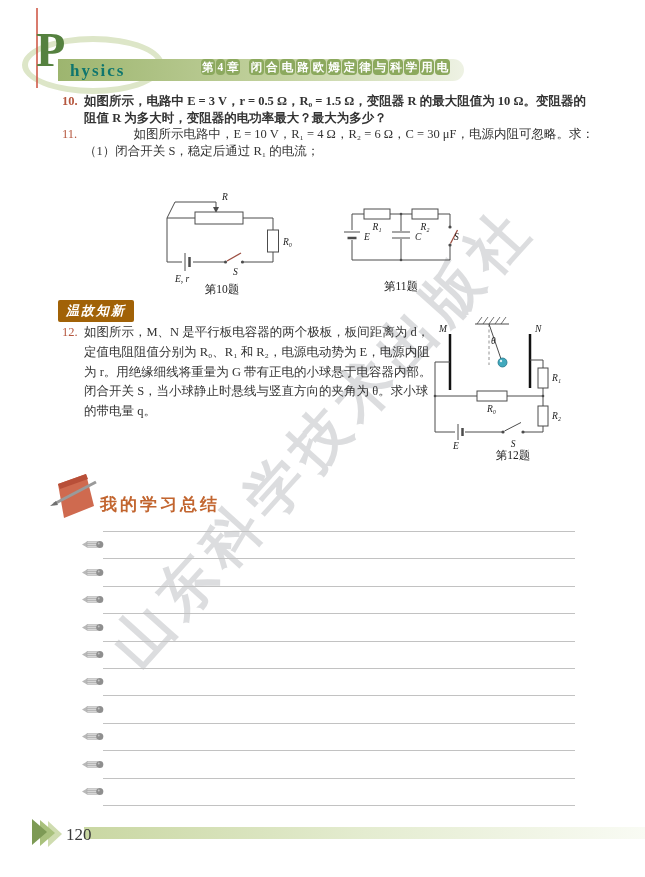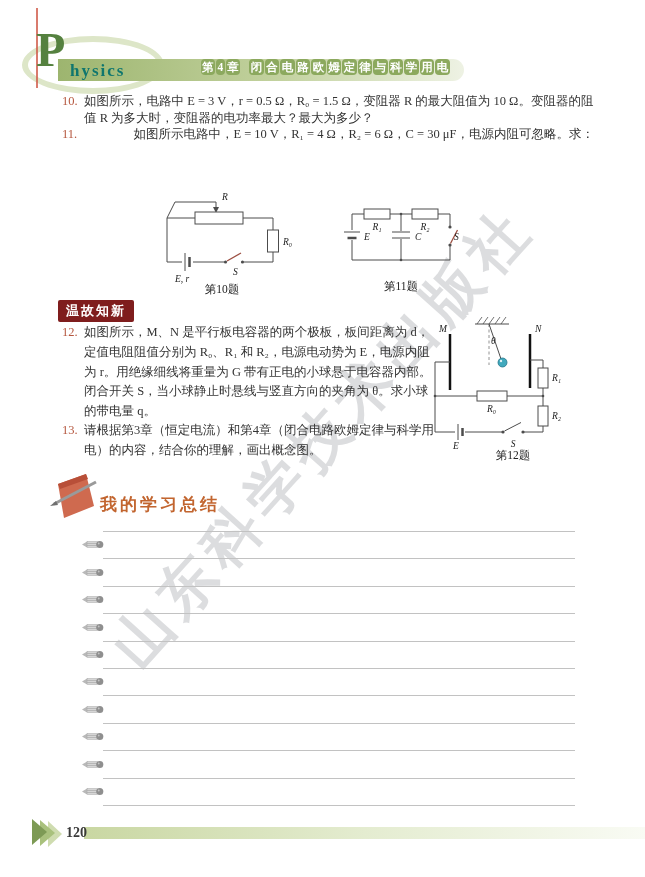--- a/index.html
+++ b/index.html
@@ -21,26 +21,26 @@
     color:#0f766e; letter-spacing:2px; }
   .chapter { position:absolute; left:200px; top:57px; white-space:nowrap; }
   .chapter .grp { display:inline-block; }
   .chapter .gap { display:inline-block; width:8px; }
   .bubble { display:inline-block; background:#8ca95e; color:#fff; font-size:11.5px;
     font-weight:bold; padding:1px 1.5px; margin:0 .5px; border-radius:4px; line-height:1.25; }
   
   .prob { position:absolute; font-size:12.5px; line-height:16.5px; }
   .prob .num { position:absolute; left:0; top:0; color:#b5573f; }
   .prob .ptext { display:block; padding-left:22px; }
-  #p10 { left:62px; top:93px; width:532px; }
+  #p10 { left:62px; top:93px; width:532px;font-weight:bold; }
   #p11 { left:62px; top:126px; width:532px;text-align:right; }
   .sub { position:absolute; left:84px; font-size:12.5px; line-height:16.5px; }
   #p11s1 { top:143px; } #p11s2 { top:160px; }
-  .review-badge { position:absolute; left:58px; top:300px; background:#7f1d1d; color:#fff;
-    font-size:13px; font-weight:bold; padding:2px 8px; letter-spacing:2px; border-radius:2px; }
+  .review-badge { position:absolute; left:58px; top:300px; background:#a16207; color:#fff;
+    font-size:13px; font-weight:bold; padding:2px 8px; letter-spacing:2px; border-radius:2px;font-style:italic; }
   #p12 { left:62px; top:323px; width:374px; line-height:19.8px; }
   #p13 { left:62px; top:421px; width:374px; line-height:19.8px; }
   
   .fig { position:absolute; }
   .fig path, .fig line { stroke:#4c4c4c; stroke-width:1; fill:none; }
   .fig rect { fill:#ffffff; stroke:#4c4c4c; stroke-width:1; }
   .fig text { font-family:"Liberation Serif", serif; fill:#222; }
   .lbl { font-style:italic; font-size:9.5px; }
   .cap { font-size:11.5px; fill:#111; }
   .lever { stroke:#9c4f42 !important; stroke-width:1.3 !important; }
@@ -56,21 +56,21 @@
   .rows { position:absolute; left:103px; top:531px; width:472px; border-bottom:1px solid #c2c2c2; }
   .nrow { position:relative; height:26.4px; border-top:1px solid #c2c2c2; }
   .pencil-b { position:absolute; left:-21px; bottom:8px; width:22px; height:11px; }
   
   .watermark { position:absolute; left:0; top:398px; width:645px; text-align:center;
     font-size:58px; font-weight:bold; letter-spacing:8px; color:rgba(145,150,155,.32);
     transform:rotate(-48deg); pointer-events:none; white-space:nowrap; }
   
   .footer-bar { position:absolute; left:84px; top:827px; width:561px; height:12px;
     background:linear-gradient(90deg,#c9d7a2,#e4ecd0 50%,#f9fbf4); }
-  .page-num { position:absolute; left:66px; top:825px; font-size:14px; font-weight:bold;
+  .page-num { position:absolute; left:66px; top:825px; font-size:17px; font-weight:normal;
     color:#3a3a3a; }
   .footer-tris { position:absolute; left:30px; top:819px; }
   .hiddendefs { position:absolute; width:0; height:0; overflow:hidden; }
 </style>
 </head>
 <body>
 
 <div class="page">
 
   <svg class="hiddendefs" aria-hidden="true">
@@ -99,20 +99,21 @@
 
   <div class="prob" id="p10">
     <span class="num">10.</span>
     <span class="ptext">如图所示，电路中 E = 3 V，r = 0.5 Ω，R₀ = 1.5 Ω，变阻器 R 的最大阻值为 10 Ω。变阻器的阻值 R 为多大时，变阻器的电功率最大？最大为多少？</span>
   </div>
 
   <div class="prob" id="p11">
     <span class="num">11.</span>
     <span class="ptext">如图所示电路中，E = 10 V，R₁ = 4 Ω，R₂ = 6 Ω，C = 30 μF，电源内阻可忽略。求：</span>
   </div>
+  <div class="sub" id="p11s1">（1）闭合开关 S，稳定后通过 R₁ 的电流；</div>
 
   <svg class="fig" viewBox="0 0 165 108" style="left:145px;top:188px;width:165px;height:108px">
     <path d="M22,30 H128 M22,30 V74 M128,30 V74 M22,74 H37 M48,74 H79 M99,74 H128"></path>
     <path d="M22,30 L30,14 H71 M71,14 V20"></path>
     <polygon points="68,19 74,19 71,25" fill="#4c4c4c" stroke="none"></polygon>
     <rect x="50" y="24" width="48" height="12"></rect>
     <text class="lbl" x="77" y="12">R</text>
     <rect x="122.5" y="42" width="11" height="22"></rect>
     <text class="lbl" x="138" y="57">R₀</text>
     <line x1="40" y1="65" x2="40" y2="83"></line>
@@ -144,24 +145,20 @@
     <line class="lever" x1="110.5" y1="47.5" x2="117.5" y2="34"></line>
     <text class="lbl" x="114" y="44">S</text>
     <text class="cap" x="61" y="94" text-anchor="middle">第11题</text>
   </svg>
 
   <div class="review-badge">温故知新</div>
 
   <div class="prob" id="p12">
     <span class="num">12.</span>
     <span class="ptext">如图所示，M、N 是平行板电容器的两个极板，板间距离为 d，定值电阻阻值分别为 R₀、R₁ 和 R₂，电源电动势为 E，电源内阻为 r。用绝缘细线将重量为 G 带有正电的小球悬于电容器内部。闭合开关 S，当小球静止时悬线与竖直方向的夹角为 θ。求小球的带电量 q。</span>
-  </div>
-  <div class="prob" id="p13">
-    <span class="num">13.</span>
-    <span class="ptext">请根据第3章（恒定电流）和第4章（闭合电路欧姆定律与科学用电）的内容，结合你的理解，画出概念图。</span>
   </div>
 
   <svg class="fig" viewBox="0 0 175 152" style="left:425px;top:310px;width:175px;height:152px">
     <line x1="50" y1="14" x2="84" y2="14"></line>
     <g>
       <line class="hatch" x1="52" y1="14" x2="57" y2="7"></line>
       <line class="hatch" x1="58" y1="14" x2="63" y2="7"></line>
       <line class="hatch" x1="64" y1="14" x2="69" y2="7"></line>
       <line class="hatch" x1="70" y1="14" x2="75" y2="7"></line>
       <line class="hatch" x1="76" y1="14" x2="81" y2="7"></line>

